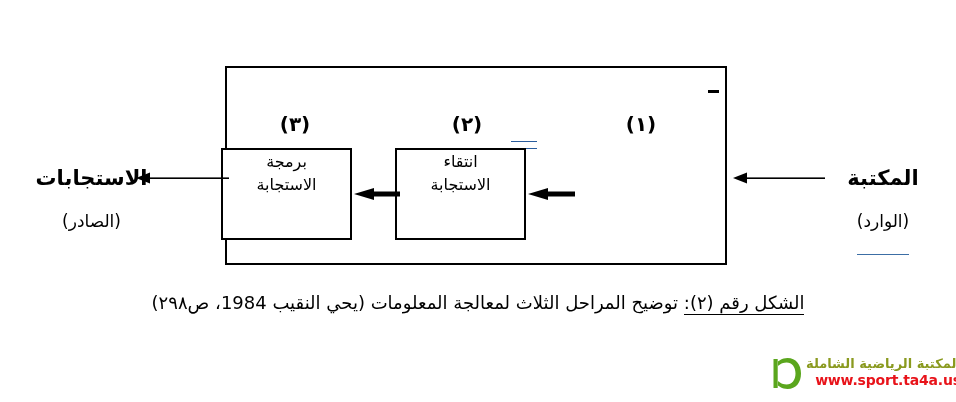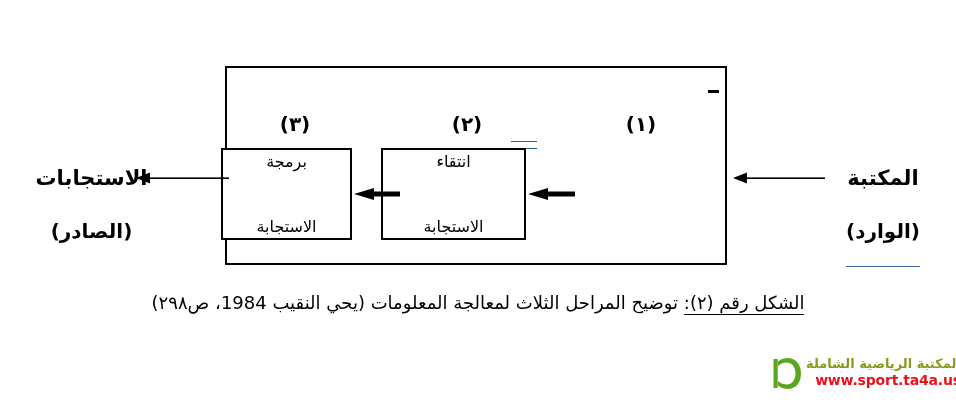--- a/index.html
+++ b/index.html
@@ -86,28 +86,28 @@
     position: absolute;
     top: 80px;
     width: 118px;
     height: 92px;
     border: 2px solid #000000;
     box-sizing: border-box;
     background: #ffffff;
     display: flex;
     flex-direction: column;
     align-items: center;
-    justify-content: space-between;
+    justify-content: flex-start;
     font-size: 16px;
     line-height: 1.45;
     direction: rtl;
     text-align: center;
   }
   #stage-box-1 { right: 25px; }
-  #stage-box-2 { right: 199px; width: 145px; }
+  #stage-box-2 { right: 199px; width: 131px; }
   #stage-box-3 { right: 373px; width: 131px; }
 
   
   .thick-arrow {
     position: absolute;
     top: 120px;
     height: 12px;
     display: block;
   }
   #arrow-1-to-2 { right: 150px; width: 47px; }
@@ -128,25 +128,24 @@
     direction: rtl;
     line-height: 1.5;
   }
   .io-label .primary {
     font-size: 21px;
     font-weight: bold;
     display: block;
     white-space: nowrap;
   }
   .io-label .secondary {
-    font-size: 20px;
-    display: block;
-    white-space: nowrap;
-    margin-top: 21px;
-    font-weight: bold;
+    font-size: 17px;
+    display: block;
+    white-space: nowrap;
+    margin-top: 14px;
   }
   #label-input {
     left: 818px;
     top: 163px;
     width: 130px;
   }
   #label-input .secondary {
     border-bottom: 1.5px solid #3c6ea5;
     display: inline-block;
     padding-bottom: 20px;

